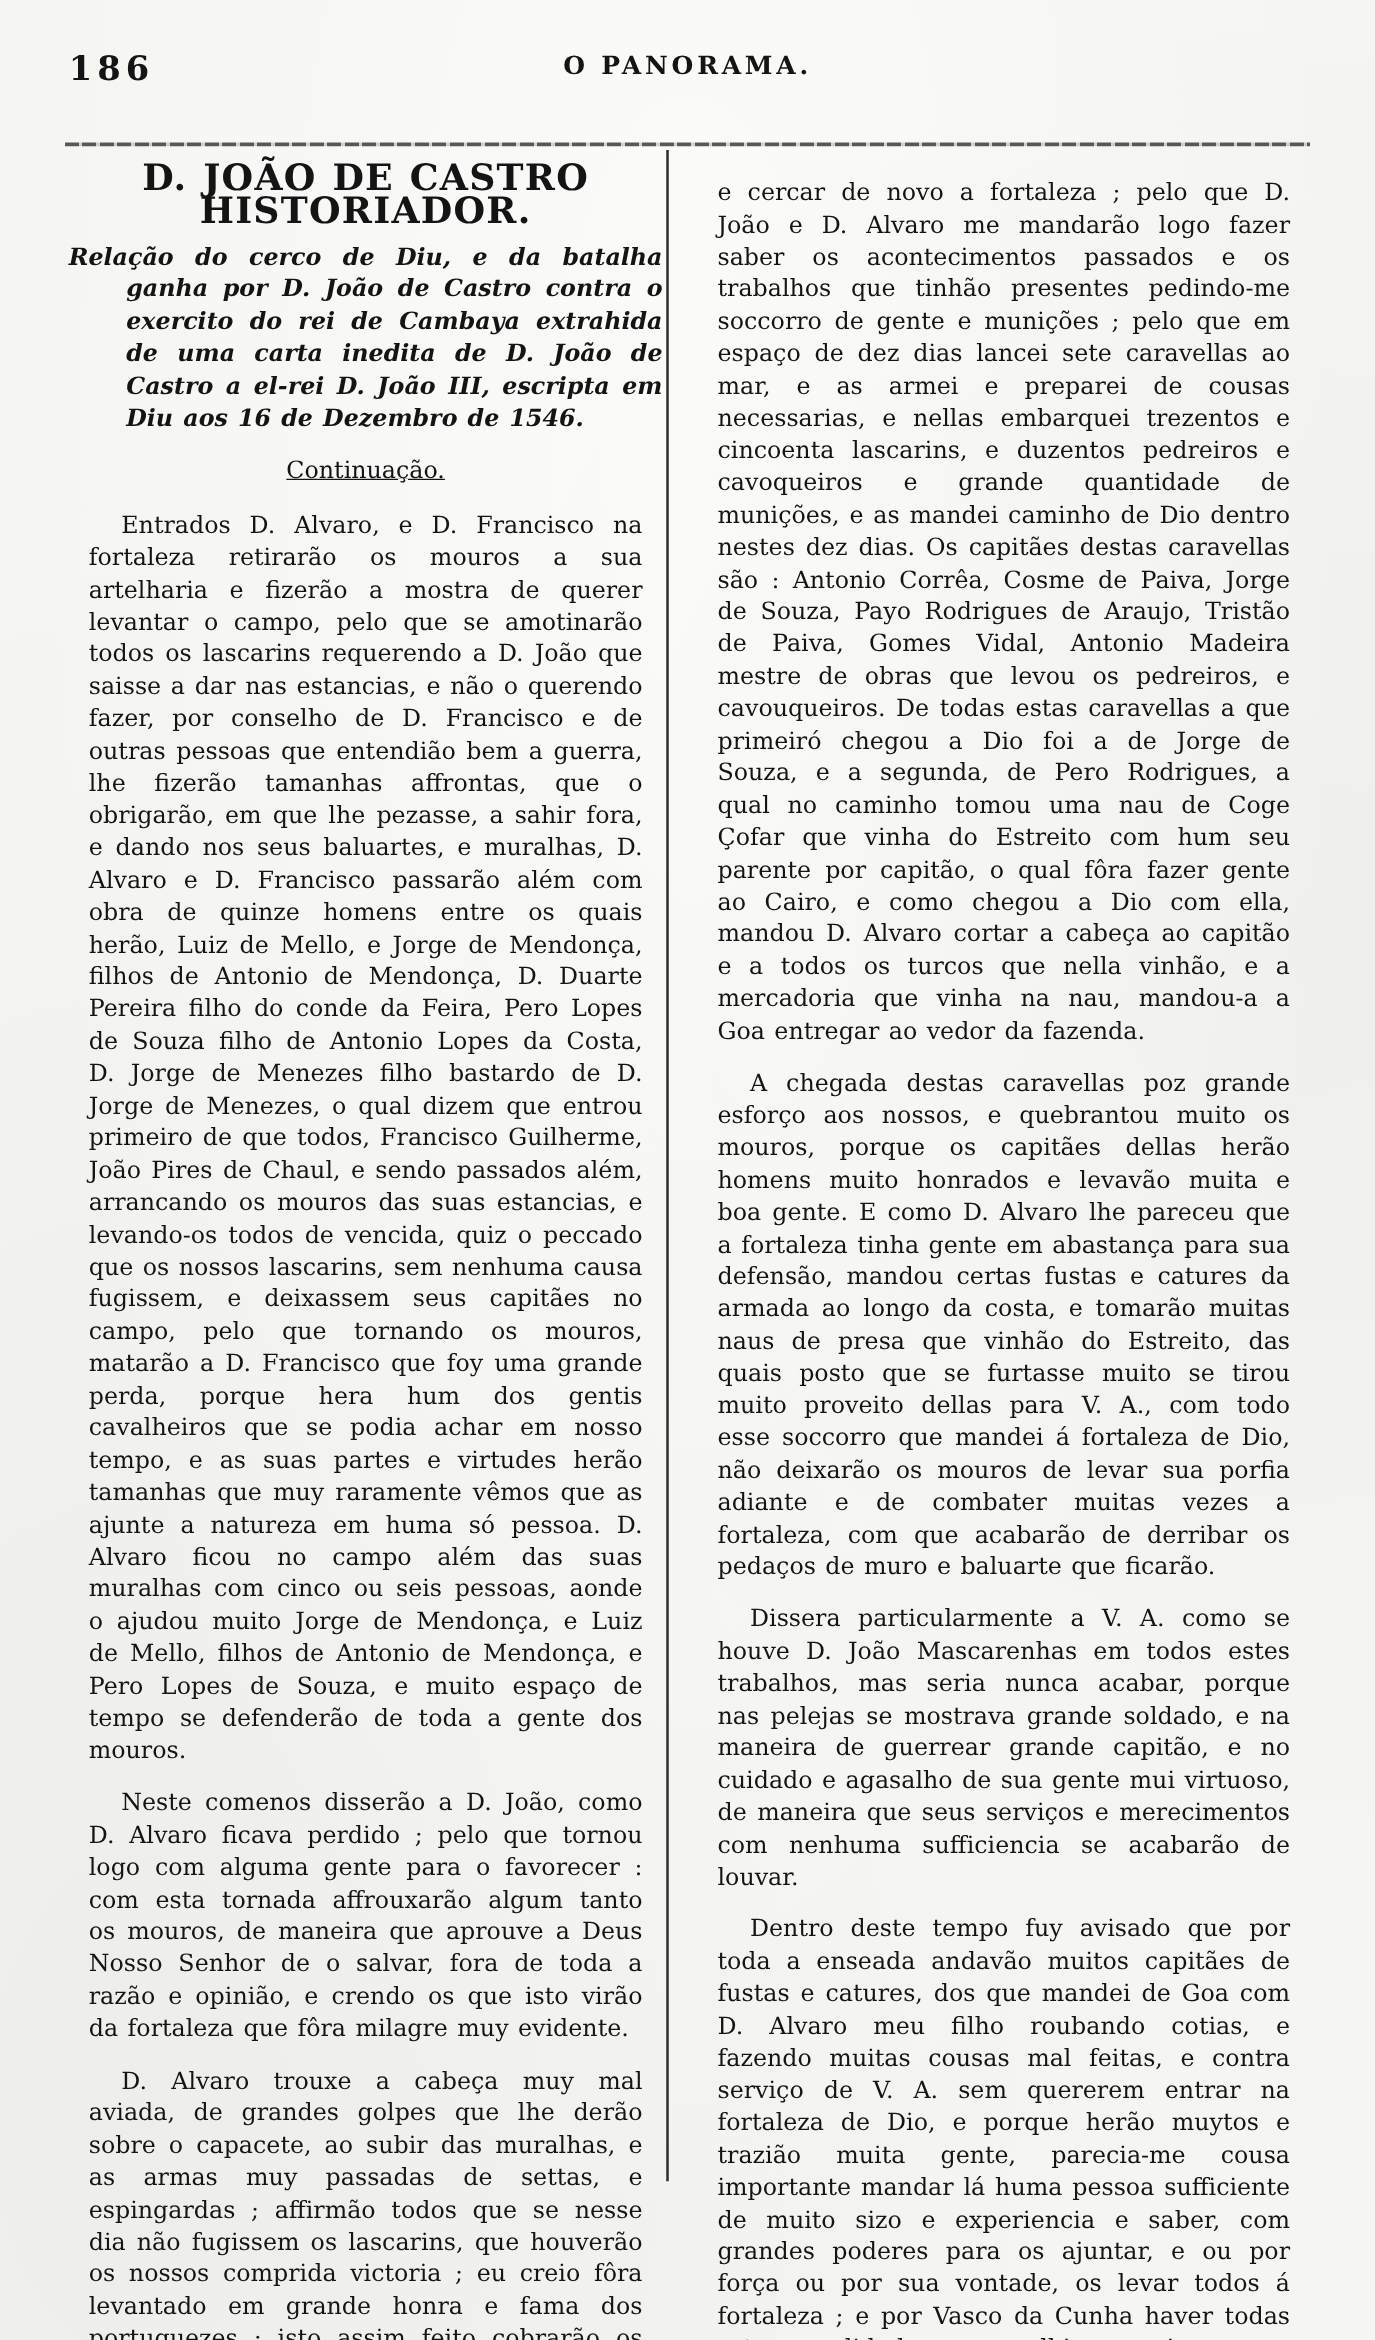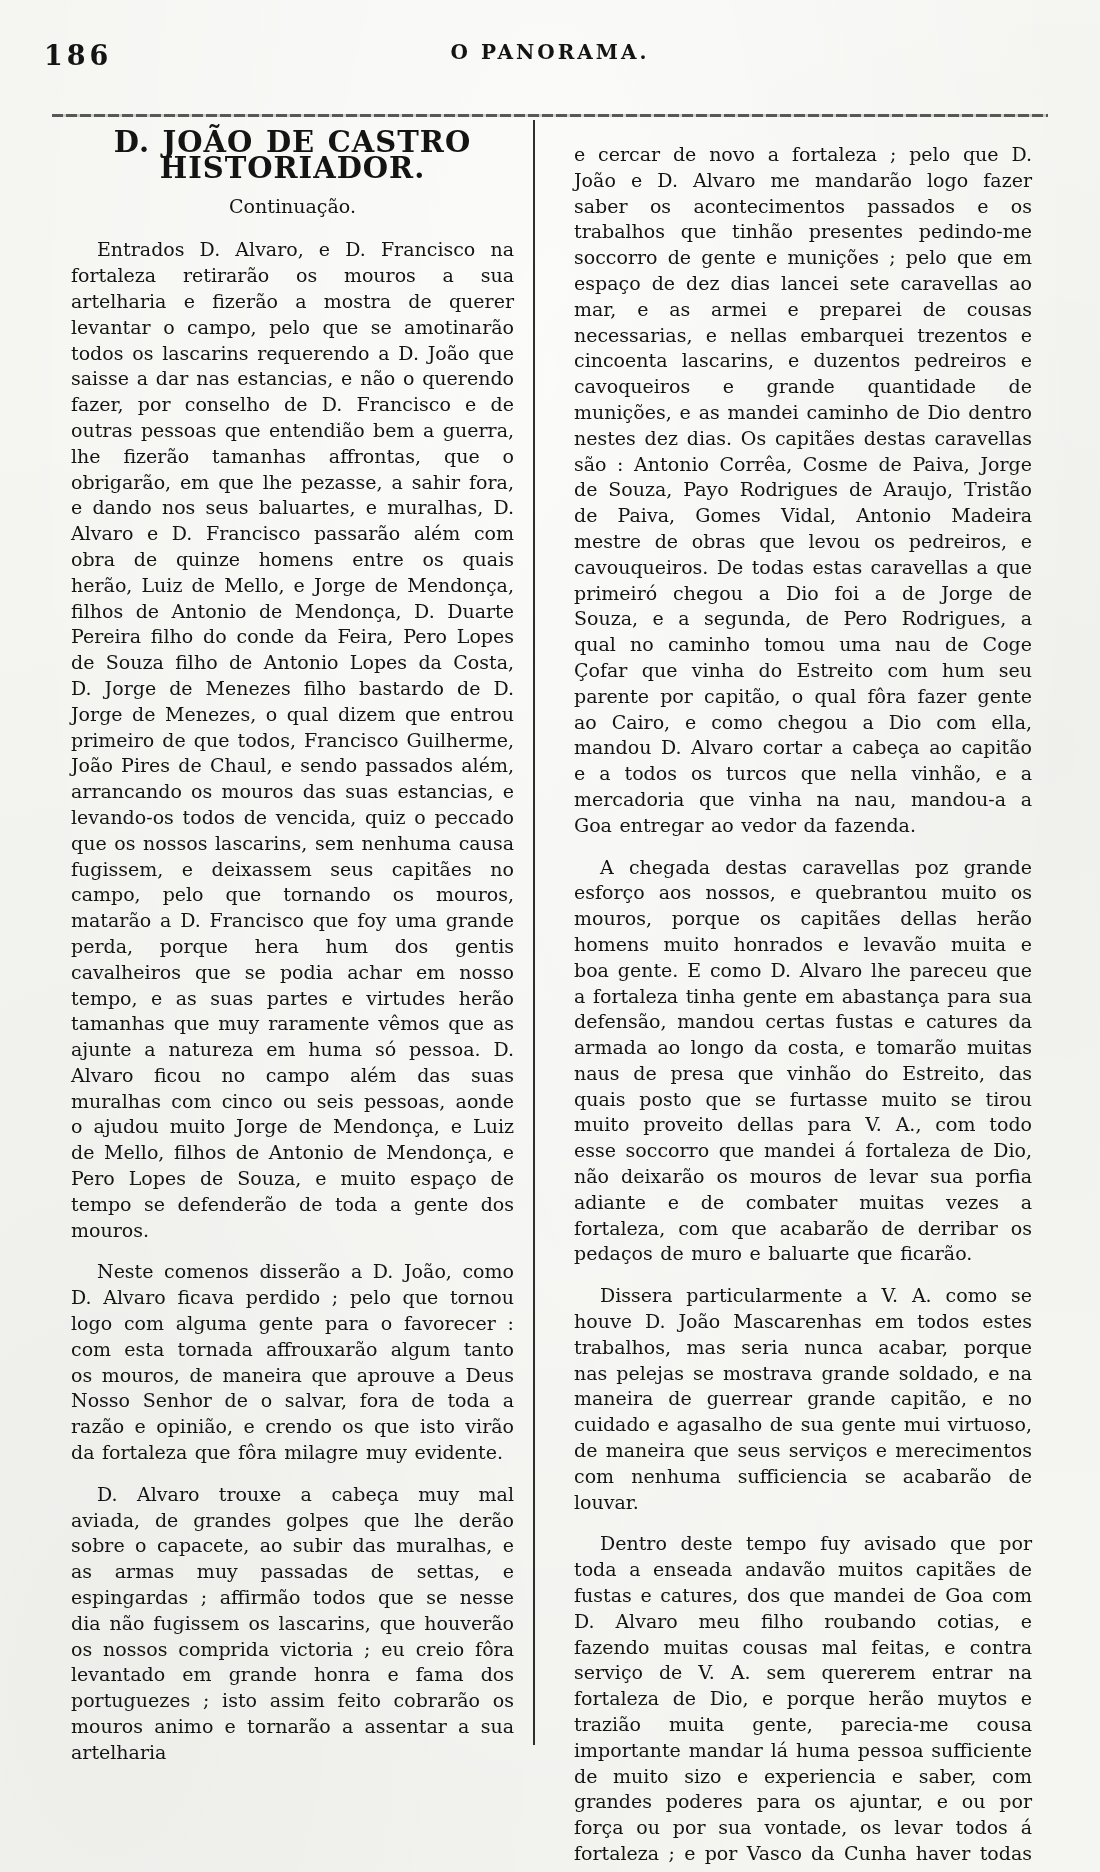--- a/index.html
+++ b/index.html
@@ -10,21 +10,21 @@
     background:#f5f5f2;
     background-image:
       radial-gradient(ellipse at 50% 20%, rgba(255,255,255,0.6), transparent 70%),
       radial-gradient(ellipse at 10% 90%, rgba(0,0,0,0.03), transparent 55%),
       radial-gradient(ellipse at 95% 40%, rgba(0,0,0,0.025), transparent 50%);
     font-family:"DejaVu Serif", "Liberation Serif", serif;
     color:#141414;
     overflow:hidden;
   }
   .page-number {
-    position:absolute; left:44px; top:40px;
+    position:absolute; left:55px; top:40px;
     font-size:27px; font-weight:bold; letter-spacing:4px;
   }
   .masthead {
     position:absolute; top:40px; left:0; width:100%;
     text-align:center;
     font-size:20px; font-weight:bold; letter-spacing:3px;
   }
   .header-rule {
     position:absolute; left:52px; top:114px; width:996px; height:3px;
     background:repeating-linear-gradient(90deg,
@@ -49,40 +49,42 @@
     margin:4px 0 12px 0;
   }
   .article-subtitle {
     font-style:italic; font-weight:bold;
     padding-left:46px; text-indent:-46px;
     margin:0 0 16px 0;
   }
   .continuation {
     text-align:center; text-indent:0;
     margin:0 0 18px 0;
+    text-decoration:underline;
   }
   p.body-par { margin:16px; text-indent:26px; }
 </style>
 </head>
 <body>
 
 <div class="page">
 
   <div class="page-number">186</div>
 
   <div class="masthead">O PANORAMA.</div>
 
   <div class="header-rule"></div>
 
   <div class="column-divider"></div>
 
   <div class="columns">
 
     <div class="col col-left">
       <div class="article-heading">D. JOÃO DE CASTRO HISTORIADOR.</div>
+      <div class="article-subtitle">Relação do cerco de Diu, e da batalha ganha por D. João de Castro contra o exercito do rei de Cambaya extrahida de uma carta inedita de D. João de Castro a el-rei D. João III, escripta em Diu aos 16 de Dezembro de 1546.</div>
       <div class="continuation">Continuação.</div>
       <p class="body-par">Entrados D. Alvaro, e D. Francisco na fortaleza retirarão os mouros a sua artelharia e fizerão a mostra de querer levantar o campo, pelo que se amotinarão todos os lascarins requerendo a D. João que saisse a dar nas estancias, e não o querendo fazer, por conselho de D. Francisco e de outras pessoas que entendião bem a guerra, lhe fizerão tamanhas affrontas, que o obrigarão, em que lhe pezasse, a sahir fora, e dando nos seus baluartes, e muralhas, D. Alvaro e D. Francisco passarão além com obra de quinze homens entre os quais herão, Luiz de Mello, e Jorge de Mendonça, filhos de Antonio de Mendonça, D. Duarte Pereira filho do conde da Feira, Pero Lopes de Souza filho de Antonio Lopes da Costa, D. Jorge de Menezes filho bastardo de D. Jorge de Menezes, o qual dizem que entrou primeiro de que todos, Francisco Guilherme, João Pires de Chaul, e sendo passados além, arrancando os mouros das suas estancias, e levando-os todos de vencida, quiz o peccado que os nossos lascarins, sem nenhuma causa fugissem, e deixassem seus capitães no campo, pelo que tornando os mouros, matarão a D. Francisco que foy uma grande perda, porque hera hum dos gentis cavalheiros que se podia achar em nosso tempo, e as suas partes e virtudes herão tamanhas que muy raramente vêmos que as ajunte a natureza em huma só pessoa. D. Alvaro ficou no campo além das suas muralhas com cinco ou seis pessoas, aonde o ajudou muito Jorge de Mendonça, e Luiz de Mello, filhos de Antonio de Mendonça, e Pero Lopes de Souza, e muito espaço de tempo se defenderão de toda a gente dos mouros.</p>
       <p class="body-par">Neste comenos disserão a D. João, como D. Alvaro ficava perdido ; pelo que tornou logo com alguma gente para o favorecer : com esta tornada affrouxarão algum tanto os mouros, de maneira que aprouve a Deus Nosso Senhor de o salvar, fora de toda a razão e opinião, e crendo os que isto virão da fortaleza que fôra milagre muy evidente.</p>
       <p class="body-par">D. Alvaro trouxe a cabeça muy mal aviada, de grandes golpes que lhe derão sobre o capacete, ao subir das muralhas, e as armas muy passadas de settas, e espingardas ; affirmão todos que se nesse dia não fugissem os lascarins, que houverão os nossos comprida victoria ; eu creio fôra levantado em grande honra e fama dos portuguezes ; isto assim feito cobrarão os mouros animo e tornarão a assentar a sua artelharia</p>
     </div>
 
     <div class="col col-right">
       <p class="body-par" style="text-indent:0;">e cercar de novo a fortaleza ; pelo que D. João e D. Alvaro me mandarão logo fazer saber os acontecimentos passados e os trabalhos que tinhão presentes pedindo-me soccorro de gente e munições ; pelo que em espaço de dez dias lancei sete caravellas ao mar, e as armei e preparei de cousas necessarias, e nellas embarquei trezentos e cincoenta lascarins, e duzentos pedreiros e cavoqueiros e grande quantidade de munições, e as mandei caminho de Dio dentro nestes dez dias. Os capitães destas caravellas são : Antonio Corrêa, Cosme de Paiva, Jorge de Souza, Payo Rodrigues de Araujo, Tristão de Paiva, Gomes Vidal, Antonio Madeira mestre de obras que levou os pedreiros, e cavouqueiros. De todas estas caravellas a que primeiró chegou a Dio foi a de Jorge de Souza, e a segunda, de Pero Rodrigues, a qual no caminho tomou uma nau de Coge Çofar que vinha do Estreito com hum seu parente por capitão, o qual fôra fazer gente ao Cairo, e como chegou a Dio com ella, mandou D. Alvaro cortar a cabeça ao capitão e a todos os turcos que nella vinhão, e a mercadoria que vinha na nau, mandou-a a Goa entregar ao vedor da fazenda.</p>
       <p class="body-par">A chegada destas caravellas poz grande esforço aos nossos, e quebrantou muito os mouros, porque os capitães dellas herão homens muito honrados e levavão muita e boa gente. E como D. Alvaro lhe pareceu que a fortaleza tinha gente em abastança para sua defensão, mandou certas fustas e catures da armada ao longo da costa, e tomarão muitas naus de presa que vinhão do Estreito, das quais posto que se furtasse muito se tirou muito proveito dellas para V. A., com todo esse soccorro que mandei á fortaleza de Dio, não deixarão os mouros de levar sua porfia adiante e de combater muitas vezes a fortaleza, com que acabarão de derribar os pedaços de muro e baluarte que ficarão.</p>
       <p class="body-par">Dissera particularmente a V. A. como se houve D. João Mascarenhas em todos estes trabalhos, mas seria nunca acabar, porque nas pelejas se mostrava grande soldado, e na maneira de guerrear grande capitão, e no cuidado e agasalho de sua gente mui virtuoso, de maneira que seus serviços e merecimentos com nenhuma sufficiencia se acabarão de louvar.</p>

